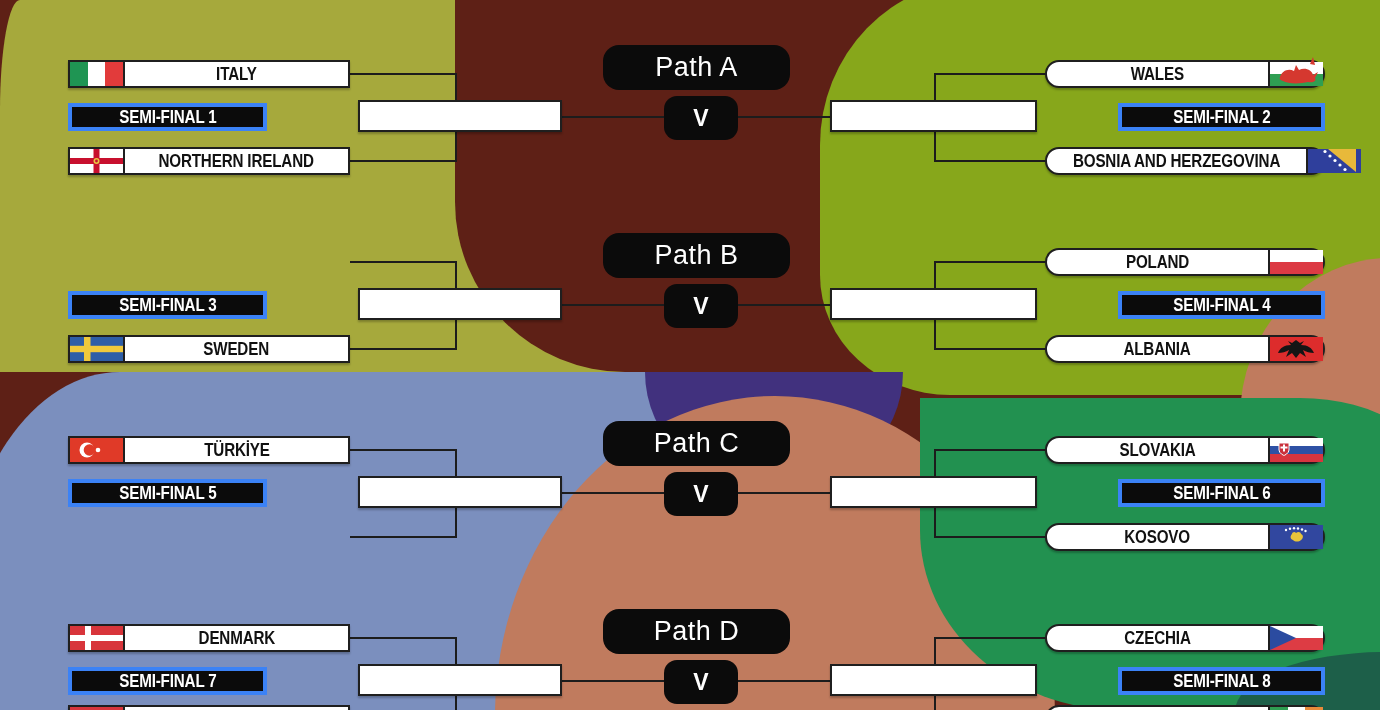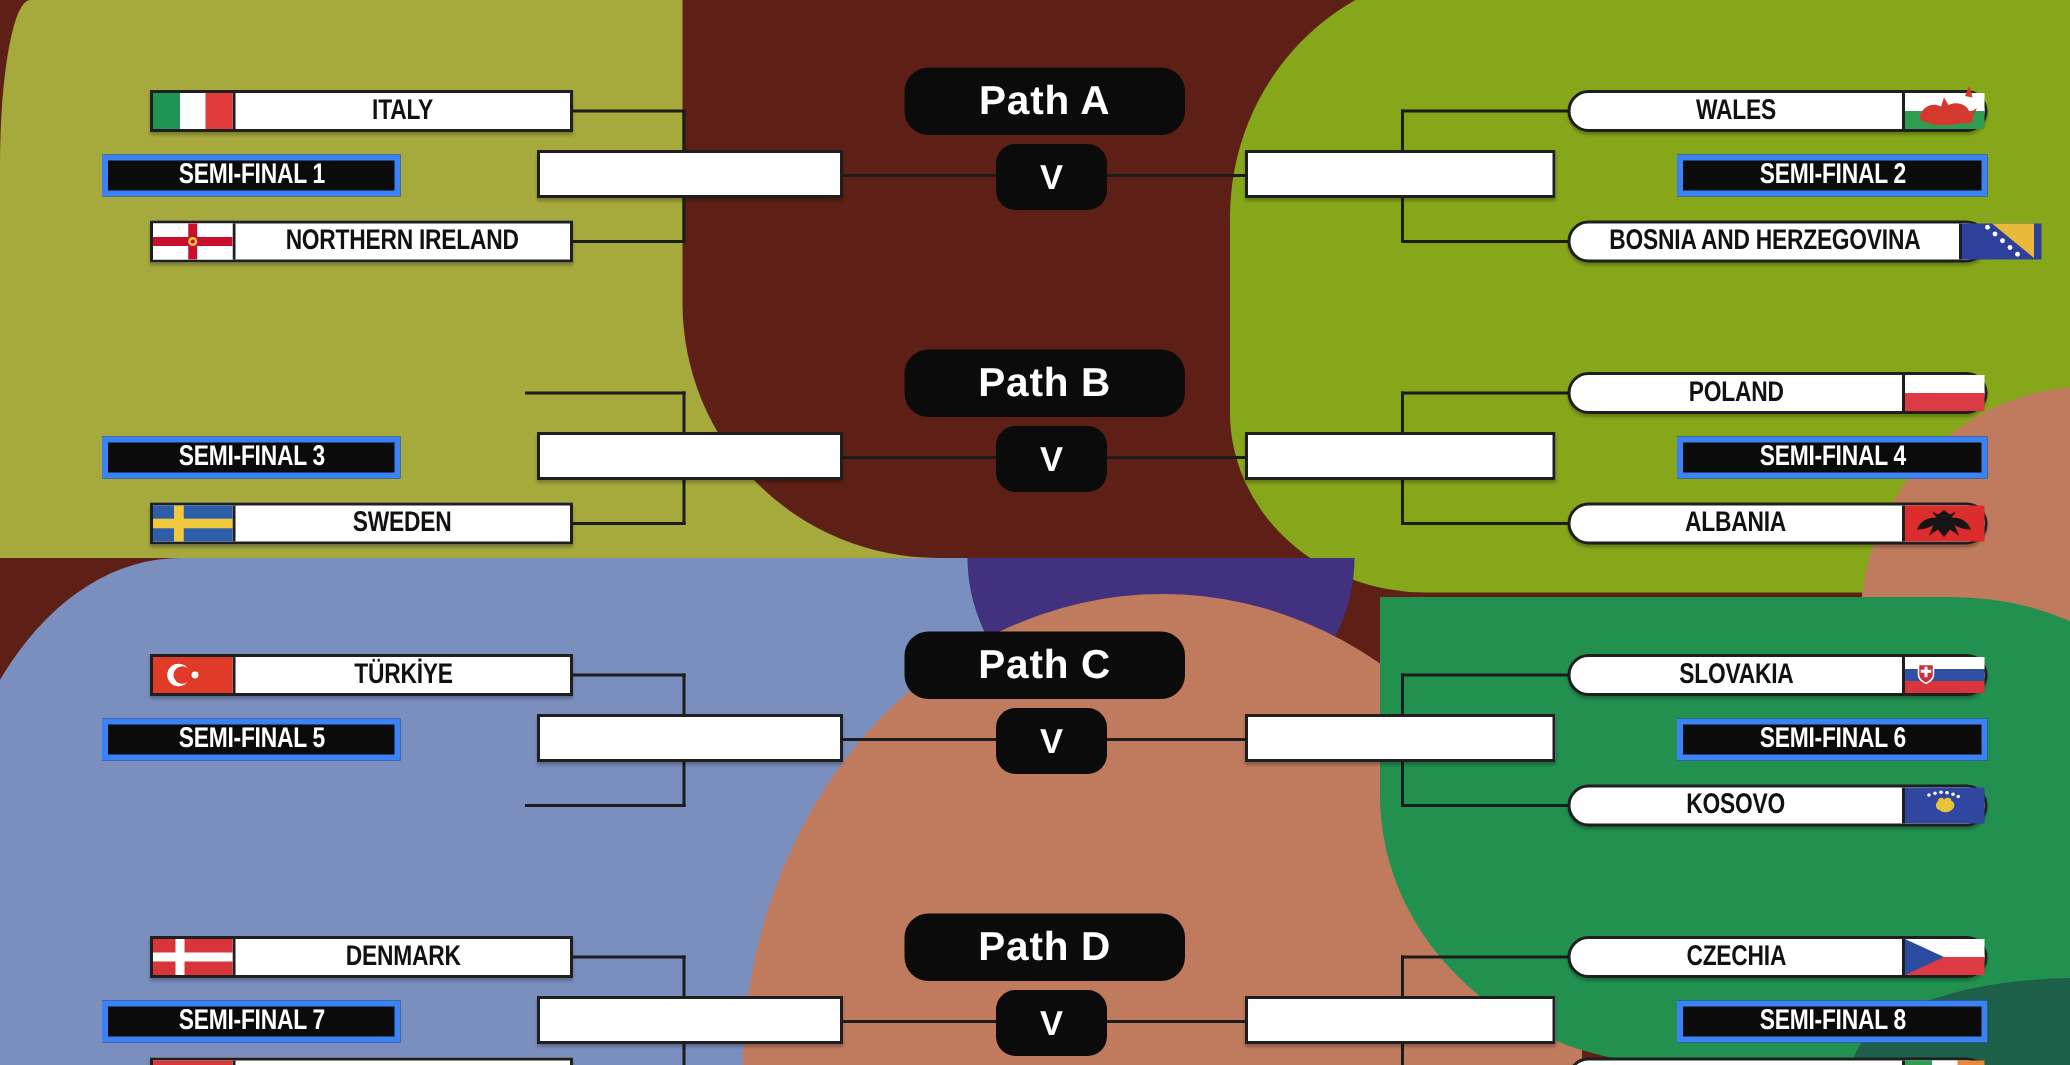--- a/index.html
+++ b/index.html
@@ -20,38 +20,38 @@
 
   .pgroup{position:absolute;left:0;width:1380px;height:188px;}
   .hline,.vline{position:absolute;background:#1c1c1c;}
   .hline{height:2px;} .vline{width:2px;}
   .stub-l{left:350px;width:107px;} .stub-r{left:934px;width:113px;}
   .vert-l{left:455px;top:73px;height:89px;} .vert-r{left:934px;top:73px;height:89px;}
   .cline{left:560px;width:274px;top:116px;}
 
   .team-box{position:absolute;height:28px;background:#fff;border:2px solid #1f1f1f;box-sizing:border-box;
     display:flex;align-items:stretch;box-shadow:0 2px 2px rgba(0,0,0,.25);}
-  .tb-left{left:68px;width:282px;margin-left:32px;} .tb-right{left:1045px;width:280px;border-radius:14px;}
+  .tb-left{left:68px;width:282px;} .tb-right{left:1045px;width:280px;border-radius:14px;}
   .t1{top:60px;} .t2{top:147px;align-items:center;}
   .team-box .name{flex:1;display:flex;align-items:center;justify-content:center;font-weight:700;font-size:19px;color:#111;overflow:visible;}
   .cond{display:inline-block;transform:scaleX(.8);transform-origin:50% 50%;white-space:nowrap;letter-spacing:-.2px;}
   .flag{width:53px;flex:none;position:relative;}
   .tb-left .flag{border-right:2px solid #1f1f1f;}
   .tb-right .flag{border-left:2px solid #1f1f1f;}
   .flag svg{display:block;width:100%;height:100%;overflow:visible;}
 
   .sf-box{position:absolute;height:28px;top:103px;background:#0b0b0b;border:4px solid #3b82f6;box-sizing:border-box;
     color:#fff;display:flex;align-items:center;justify-content:center;font-weight:700;font-size:19px;}
   .sf-left{left:68px;width:199px;} .sf-right{left:1118px;width:207px;}
 
   .winner-box{position:absolute;top:100px;height:32px;background:#fff;border:2px solid #1f1f1f;box-sizing:border-box;box-shadow:0 2px 2px rgba(0,0,0,.25);}
   .win-left{left:358px;width:204px;} .win-right{left:830px;width:207px;}
 
   .path-label{position:absolute;left:603px;top:45px;width:187px;height:45px;background:#0b0b0b;border-radius:16px;
-    color:#fff;display:flex;align-items:center;justify-content:center;font-weight:700;font-size:27px;letter-spacing:.5px;}
+    color:#fff;display:flex;align-items:center;justify-content:center;font-weight:400;font-size:27px;letter-spacing:.5px;}
   .v-box{position:absolute;left:664px;top:96px;width:74px;height:44px;background:#0b0b0b;border-radius:13px;
     color:#fff;display:flex;align-items:center;justify-content:center;font-weight:800;font-size:23px;}
   .partial{top:141px;}
 </style>
 </head>
 <body>
 
 <div id="stage">
 
   <div class="blob b-olive"></div>

